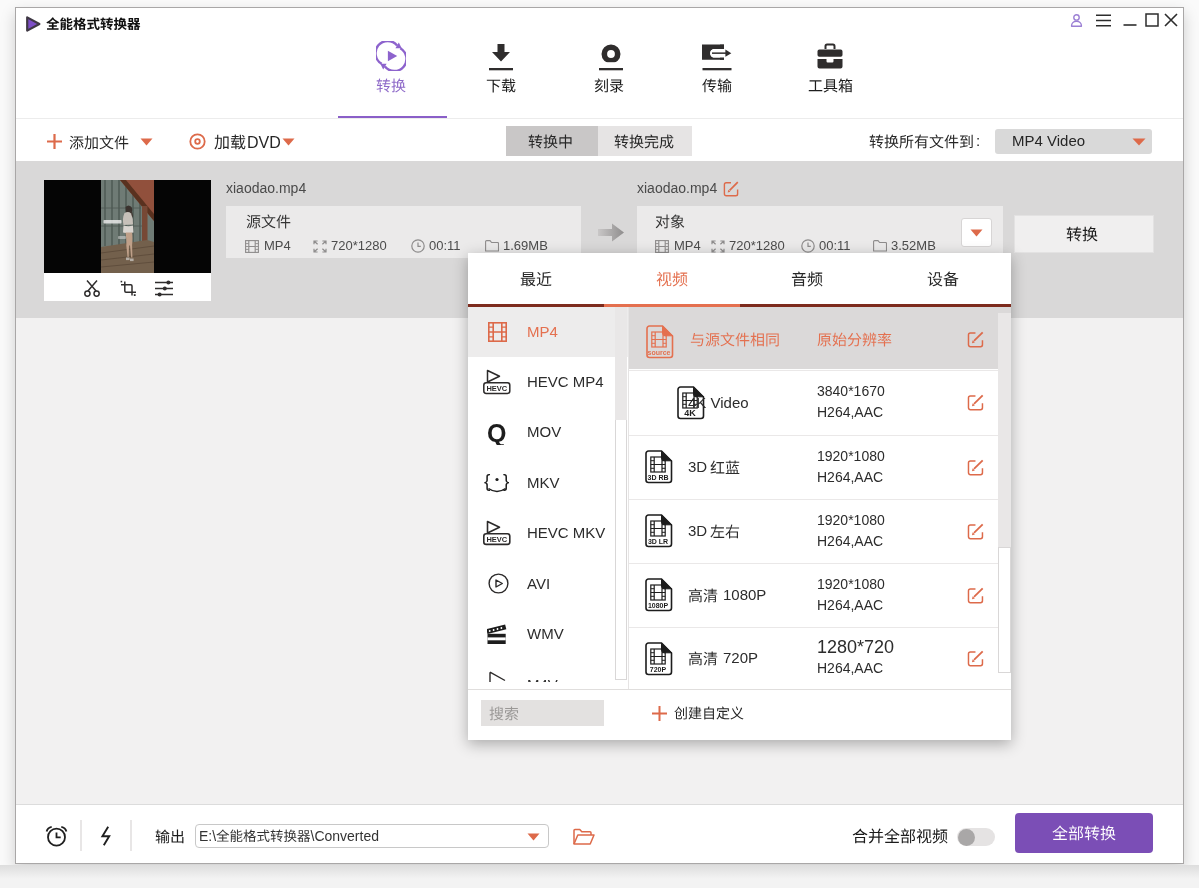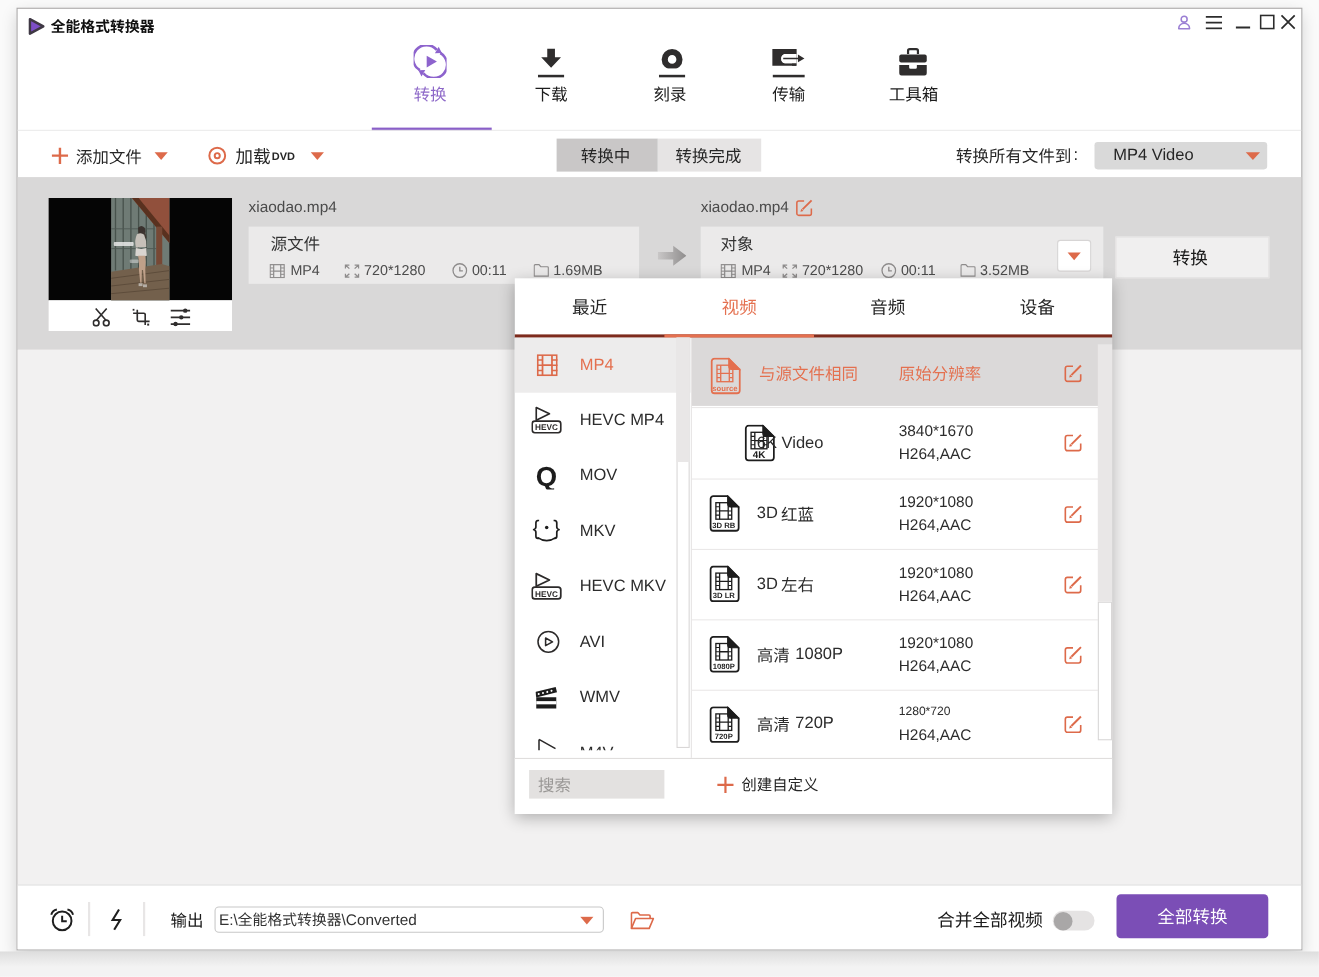--- a/index.html
+++ b/index.html
@@ -176,21 +176,21 @@
       <path d="M0.5 0.5 H12.5 L6.5 7.5 Z" fill="#dd6a4a"></path>
     </svg></div>
 <div class="abs" style="left:189px;top:133px;line-height:0"><svg width="17" height="17" viewBox="0 0 17 17" fill="none" stroke="#dd6a4a">
       <circle cx="8.5" cy="8.5" r="7.2" stroke-width="1.8"></circle>
       <circle cx="8.5" cy="8.5" r="2.3" stroke-width="1.8"></circle>
     </svg></div>
 <div style="position:absolute;left:214px;top:134px;line-height:0"><svg width="32" height="16" viewBox="0 -880 2000 1000" fill="#262626">
       <use href="#r52A0" x="0"></use>
       <use href="#r8F7D" x="1000"></use>
     </svg></div>
-<div style="position:absolute;left:247px;top:135.5px;font-size:10px;line-height:13px;color:#262626;white-space:nowrap;font-weight:bold">DVD</div>
+<div style="position:absolute;left:247px;top:135.5px;font-size:16px;line-height:13px;color:#262626;white-space:nowrap;font-weight:normal">DVD</div>
 <div class="abs" style="left:282px;top:138px;line-height:0"><svg width="13" height="8" viewBox="0 0 13 8">
       <path d="M0.5 0.5 H12.5 L6.5 7.5 Z" fill="#dd6a4a"></path>
     </svg></div>
 <div class="abs" style="left:506px;top:126px;width:92px;height:30px;background:#c9c7c7"></div>
 <div class="abs" style="left:598px;top:126px;width:94px;height:30px;background:#e6e4e4"></div>
 <div style="position:absolute;left:528px;top:133.5px;line-height:0"><svg width="45" height="15" viewBox="0 -880 3000 1000" fill="#262626">
       <use href="#r8F6C" x="0"></use>
       <use href="#r6362" x="1000"></use>
       <use href="#r4E2D" x="2000"></use>
     </svg></div>
@@ -514,21 +514,21 @@
 <div class="abs" style="left:676px;top:386px;line-height:0"><svg width="29" height="34" viewBox="0 0 29 34">
       <path d="M4.5 1 H17.5 L27.5 11 V30 A2.5 2.5 0 0 1 25 32.5 H4.5 A2.5 2.5 0 0 1 2 30 V3.5 A2.5 2.5 0 0 1 4.5 1 Z" fill="none" stroke="#1d1d1d" stroke-width="1.6"></path>
       <path d="M17.5 1 V7.8 A3 3 0 0 0 20.5 10.8 H27.5 L27.5 11 Z" fill="#1d1d1d" stroke="#1d1d1d" stroke-width="1"></path>
       <g fill="none" stroke="#1d1d1d" stroke-width="1.2">
         <rect x="6.8" y="7" width="14.4" height="15"></rect>
         <path d="M10.2 7 V22 M18 7 V22 M10.2 14.5 H18"></path>
         <path d="M6.8 10.7 H10.2 M6.8 14.5 H10.2 M6.8 18.3 H10.2 M18 10.7 H21.2 M18 14.5 H21.2 M18 18.3 H21.2" stroke-width="1"></path>
       </g>
       <text x="14" y="30" font-size="9" font-weight="bold" fill="#1d1d1d" text-anchor="middle" font-family="Liberation Sans,sans-serif">4K</text>
     </svg></div>
-<div style="position:absolute;left:688px;top:394.5px;font-size:15px;line-height:15px;color:#2c2c2c;white-space:nowrap">6K Video</div>
+<div style="position:absolute;left:688px;top:394.5px;font-size:15px;line-height:15px;color:#2c2c2c;white-space:nowrap">4K Video</div>
 <div class="abs" style="left:644px;top:450px;line-height:0"><svg width="29" height="34" viewBox="0 0 29 34">
       <path d="M4.5 1 H17.5 L27.5 11 V30 A2.5 2.5 0 0 1 25 32.5 H4.5 A2.5 2.5 0 0 1 2 30 V3.5 A2.5 2.5 0 0 1 4.5 1 Z" fill="none" stroke="#1d1d1d" stroke-width="1.6"></path>
       <path d="M17.5 1 V7.8 A3 3 0 0 0 20.5 10.8 H27.5 L27.5 11 Z" fill="#1d1d1d" stroke="#1d1d1d" stroke-width="1"></path>
       <g fill="none" stroke="#1d1d1d" stroke-width="1.2">
         <rect x="6.8" y="7" width="14.4" height="15"></rect>
         <path d="M10.2 7 V22 M18 7 V22 M10.2 14.5 H18"></path>
         <path d="M6.8 10.7 H10.2 M6.8 14.5 H10.2 M6.8 18.3 H10.2 M18 10.7 H21.2 M18 14.5 H21.2 M18 18.3 H21.2" stroke-width="1"></path>
       </g>
       <text x="14" y="30" font-size="7" font-weight="bold" fill="#1d1d1d" text-anchor="middle" font-family="Liberation Sans,sans-serif">3D RB</text>
     </svg></div>
@@ -603,21 +603,21 @@
       <path d="M6.6 9.4 L14.8 1.2" stroke-width="1.7"></path>
       <path d="M4.7 11.5 l0.7 -2.7 2 2 z" fill="#dd6a4a" stroke="none"></path>
     </svg></div>
 <div style="position:absolute;left:817px;top:576.5px;font-size:14px;line-height:14px;color:#2c2c2c;white-space:nowrap">1920*1080</div>
 <div style="position:absolute;left:817px;top:597.5px;font-size:14px;line-height:14px;color:#2c2c2c;white-space:nowrap">H264,AAC</div>
 <div class="abs" style="left:967px;top:586.5px;line-height:0"><svg width="18" height="17" viewBox="0 0 17 16" fill="none" stroke="#dd6a4a" stroke-width="1.4">
       <path d="M14.6 8.6 V13 a1.8 1.8 0 0 1 -1.8 1.8 H3.2 A1.8 1.8 0 0 1 1.4 13 V3.6 A1.8 1.8 0 0 1 3.2 1.8 H8"></path>
       <path d="M6.6 9.4 L14.8 1.2" stroke-width="1.7"></path>
       <path d="M4.7 11.5 l0.7 -2.7 2 2 z" fill="#dd6a4a" stroke="none"></path>
     </svg></div>
-<div style="position:absolute;left:817px;top:640px;font-size:11px;line-height:14px;color:#2c2c2c;white-space:nowrap">1280*720</div>
+<div style="position:absolute;left:817px;top:640px;font-size:18px;line-height:14px;color:#2c2c2c;white-space:nowrap">1280*720</div>
 <div style="position:absolute;left:817px;top:661px;font-size:14px;line-height:14px;color:#2c2c2c;white-space:nowrap">H264,AAC</div>
 <div class="abs" style="left:967px;top:650px;line-height:0"><svg width="18" height="17" viewBox="0 0 17 16" fill="none" stroke="#dd6a4a" stroke-width="1.4">
       <path d="M14.6 8.6 V13 a1.8 1.8 0 0 1 -1.8 1.8 H3.2 A1.8 1.8 0 0 1 1.4 13 V3.6 A1.8 1.8 0 0 1 3.2 1.8 H8"></path>
       <path d="M6.6 9.4 L14.8 1.2" stroke-width="1.7"></path>
       <path d="M4.7 11.5 l0.7 -2.7 2 2 z" fill="#dd6a4a" stroke="none"></path>
     </svg></div>
 <div class="abs" style="left:998px;top:313px;width:13px;height:234px;background:#e9e7e7"></div>
 <div class="abs" style="left:998px;top:547px;width:13px;height:126px;background:#fff;border:1px solid #d9d7d7"></div>
 <div class="abs" style="left:468px;top:689px;width:543px;height:51px;background:#fff;border-top:1px solid #e0dedd"></div>
 <div class="abs" style="left:481px;top:700px;width:123px;height:26px;background:#e3e1e0"></div>

